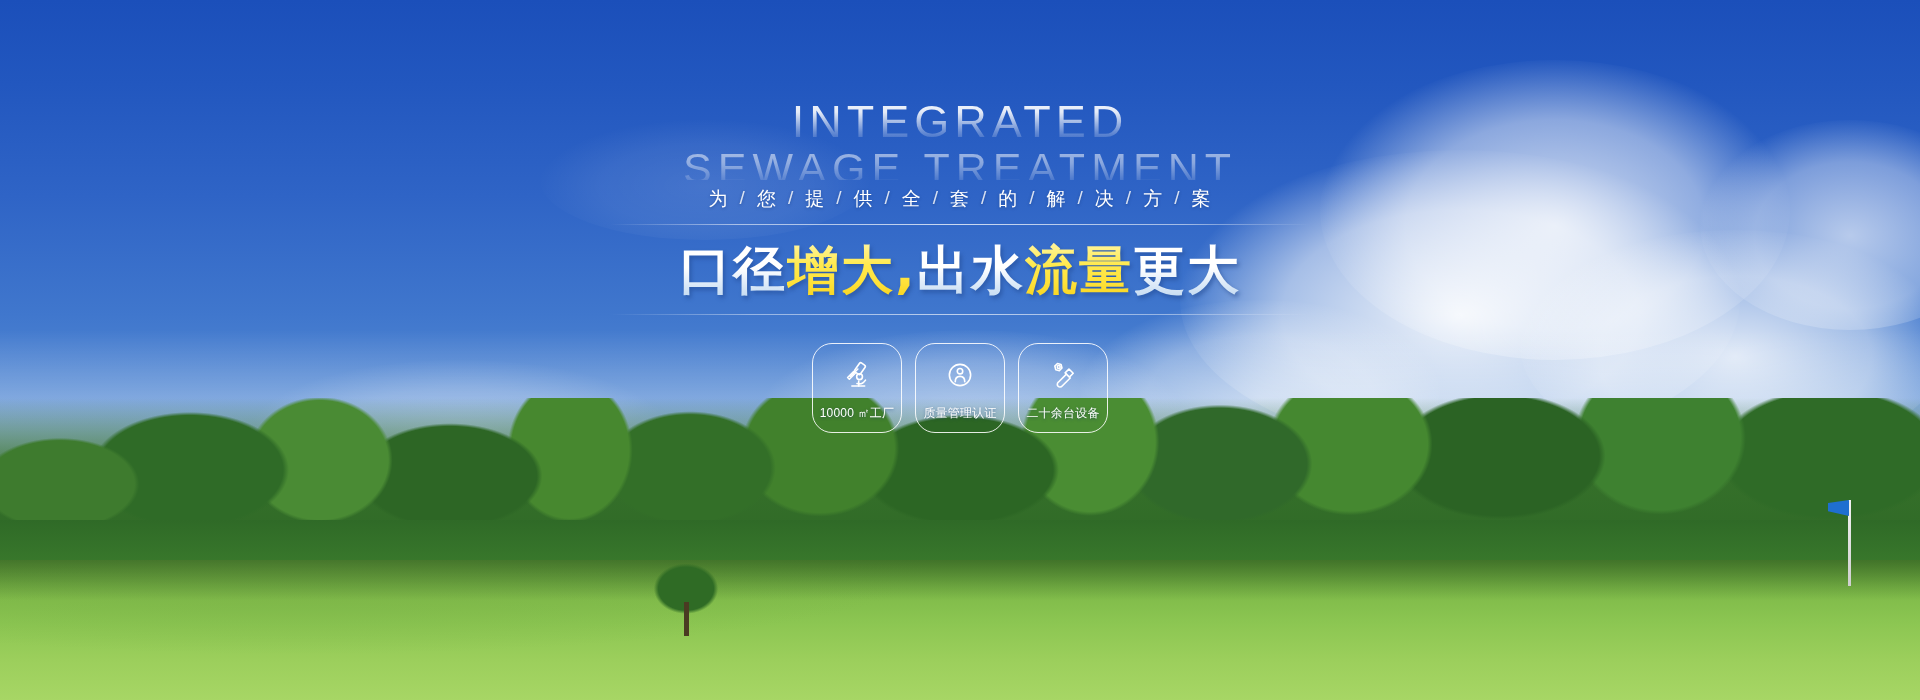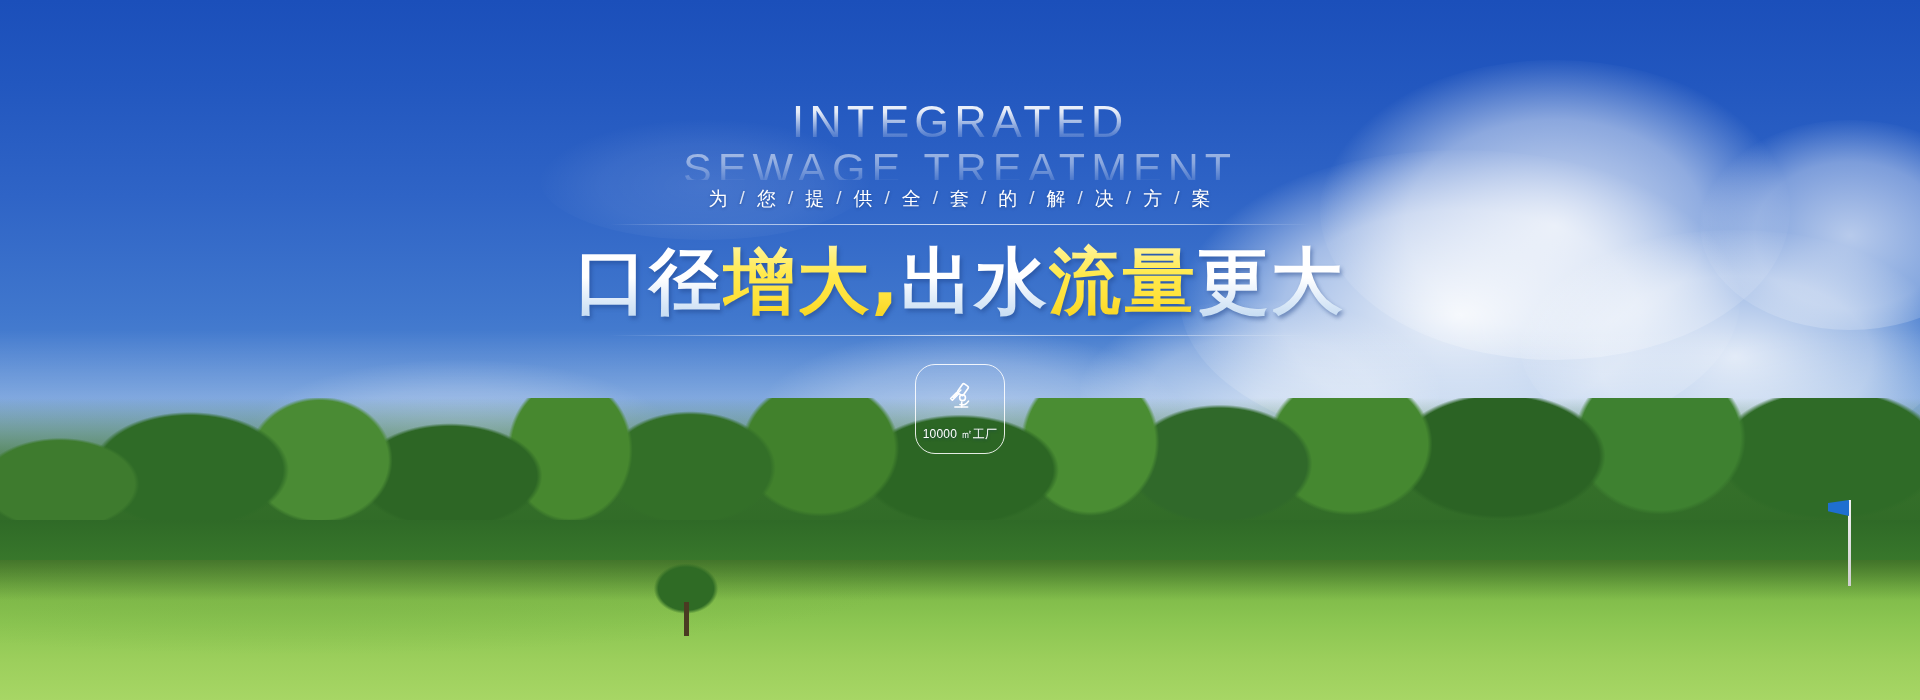--- a/index.html
+++ b/index.html
@@ -133,21 +133,21 @@
   .sub-row .ch { display:inline-block; padding:0 11px; }
   .sub-row .sl { display:inline-block; color:rgba(255,255,255,.82); font-weight:300; transform:translateY(-1px); }
 
   .rule {
     width:700px; height:1px; margin-top:12px;
     background:linear-gradient(to right, rgba(255,255,255,0) 0%, rgba(255,255,255,.55) 18%, rgba(255,255,255,.75) 50%, rgba(255,255,255,.55) 82%, rgba(255,255,255,0) 100%);
   }
 
   .headline {
     margin-top:18px; white-space:nowrap;
-    font-size:72px; font-weight:700; letter-spacing:2px; line-height:1.06;
+    font-size:52px; font-weight:700; letter-spacing:2px; line-height:1.06;
     font-family:"DejaVu Sans","Liberation Sans",sans-serif;
   }
   .headline .w {
     background:linear-gradient(to bottom, #ffffff 0%, #ffffff 46%, #e8f1fb 64%, #bed7f0 100%);
     -webkit-background-clip:text; background-clip:text;
     color:transparent; -webkit-text-fill-color:transparent;
     filter:drop-shadow(2px 3px 2px rgba(26,62,130,.45));
   }
   .headline .y {
     background:linear-gradient(to bottom, #fff6a8 0%, #ffe94d 42%, #ffe23a 70%, #f5d21d 100%);
@@ -255,18 +255,39 @@
             <circle cx="23" cy="22" r="3.4"></circle>
             <path d="M20 30 q6 2 10 -4"></path>
             <path d="M14 33 h15"></path>
             <path d="M22 27 v6"></path>
           </svg>
         </span>
         <span class="lbl">10000 ㎡工厂</span>
       </div>
 
 
-
+      <div class="badge">
+        <span class="ico">
+          <svg viewBox="0 0 40 40" fill="none" stroke="#ffffff" stroke-width="1.9" stroke-linecap="round" stroke-linejoin="round">
+            <circle cx="20" cy="20" r="12.5"></circle>
+            <circle cx="20" cy="15.5" r="3.2"></circle>
+            <path d="M14.4 28 q0 -6.4 5.6 -6.4 t5.6 6.4"></path>
+          </svg>
+        </span>
+        <span class="lbl">质量管理认证</span>
+      </div>
+
+      <div class="badge">
+        <span class="ico">
+          <svg viewBox="0 0 40 40" fill="none" stroke="#ffffff" stroke-width="1.9" stroke-linecap="round" stroke-linejoin="round">
+            <path d="M13.5 6.5 l4.2 1.1 l1.1 4.2 l-3.1 3.1 l-4.2 -1.1 l-1.1 -4.2 Z"></path>
+            <circle cx="15" cy="10.6" r="1.7"></circle>
+            <path d="M27 13 l5 5 l-4.5 4.5 l-5 -5 Z"></path>
+            <path d="M24 19 L14.5 28.5 a3.2 3.2 0 1 0 4.5 4.5 L28.5 23.5"></path>
+          </svg>
+        </span>
+        <span class="lbl">二十余台设备</span>
+      </div>
 
 
     </div>
   </div>
 </div>
 
 </body></html>

